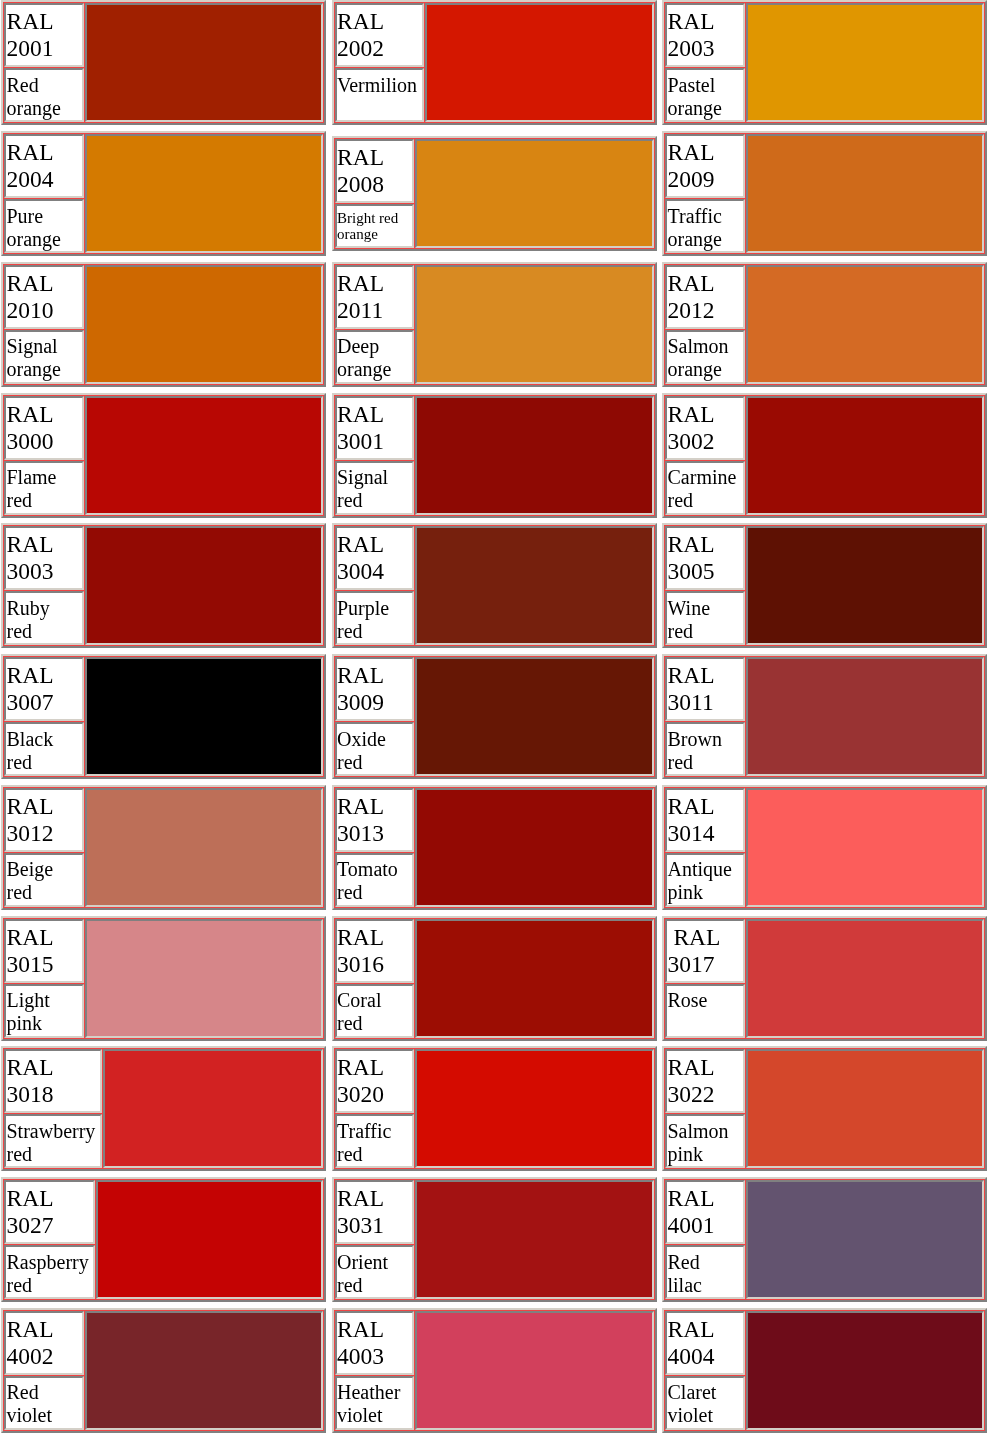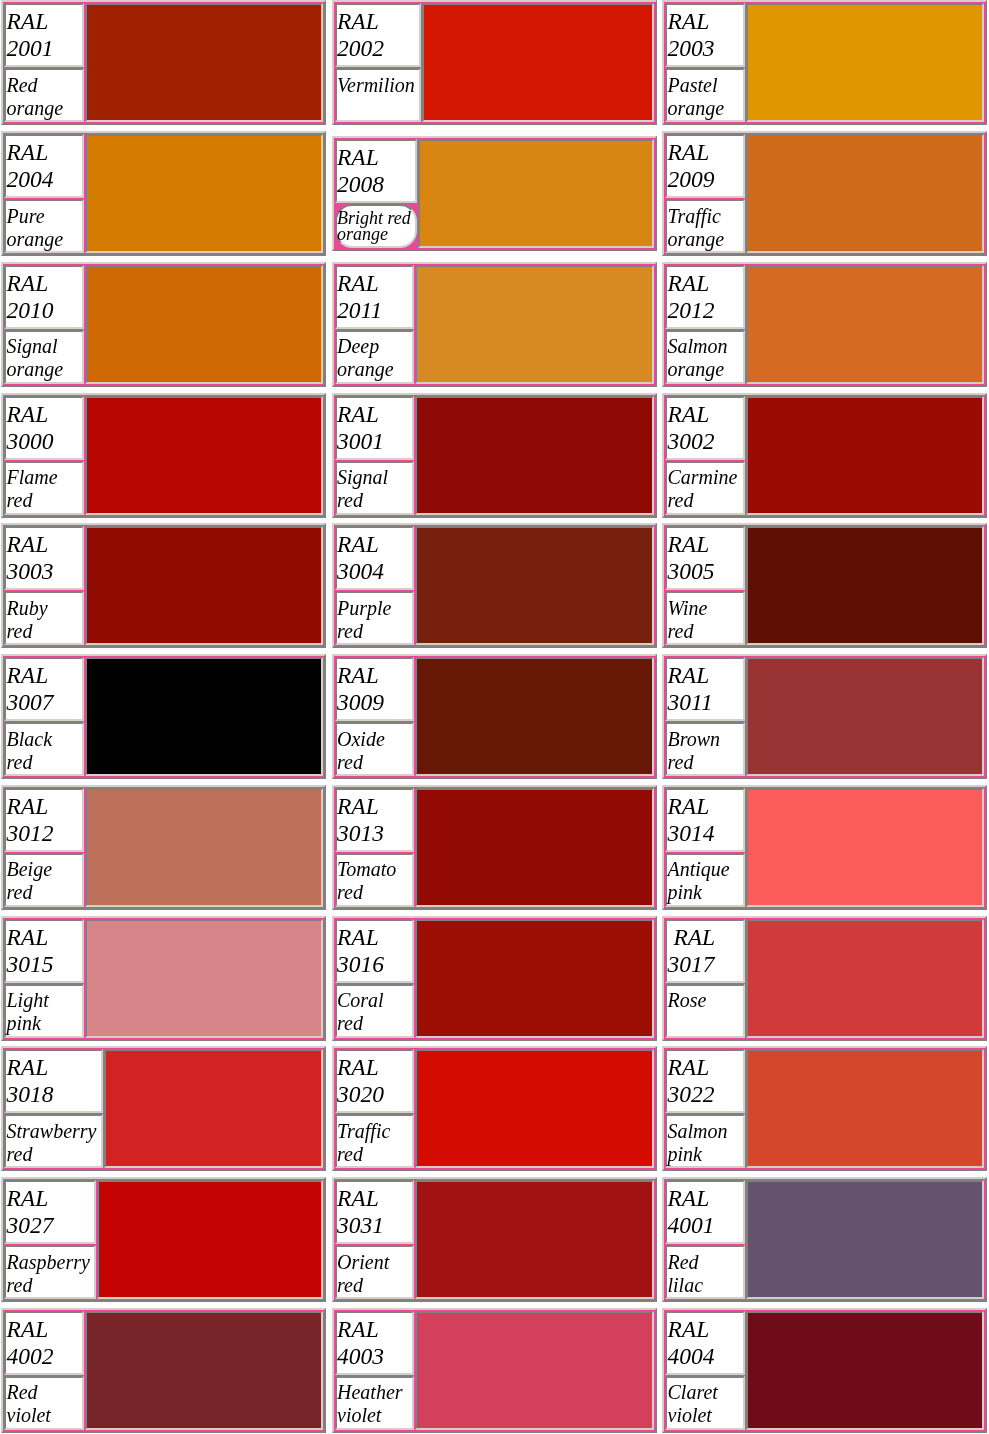--- a/index.html
+++ b/index.html
@@ -23,24 +23,23 @@
     border:0;
     vertical-align:middle;
     box-sizing:border-box;
   }
   table.swatch-block {
     border-collapse:separate;
     border-spacing:1px;
     border-style:solid;
     border-width:2px;
     border-color:#d4d0c8 #808080 #808080 #d4d0c8;
-    background:#ec4899;
+    background:#ef4444;
     table-layout:auto;
     width:100%;
-    font-style:italic;
   }
   table.swatch-block td {
     border-style:solid;
     border-width:2px;
     border-color:#808080 #d4d0c8 #d4d0c8 #808080;
     vertical-align:top;
     background:#ffffff;
   }
   td.ral-code {
     font-size:23.5px;
@@ -49,24 +48,23 @@
     white-space:nowrap;
   }
   td.ral-name {
     font-size:20px;
     line-height:23px;
     padding:3.5px 4.5px 0.5px 0.5px;
     white-space:nowrap;
     margin-left:47px;
   }
   td.ral-name.small {
-    font-size:18px;
+    font-size:15px;
     line-height:16.5px;
     padding:3.5px 4.5px 3.5px 0.5px;
-    border-radius:17px;
   }
   td.colour-swatch { width:75%; padding:0; }
 </style>
 </head>
 <body>
 
 <table class="chart-grid">
     <tbody>
 <tr>
 <td class="grid-cell">

